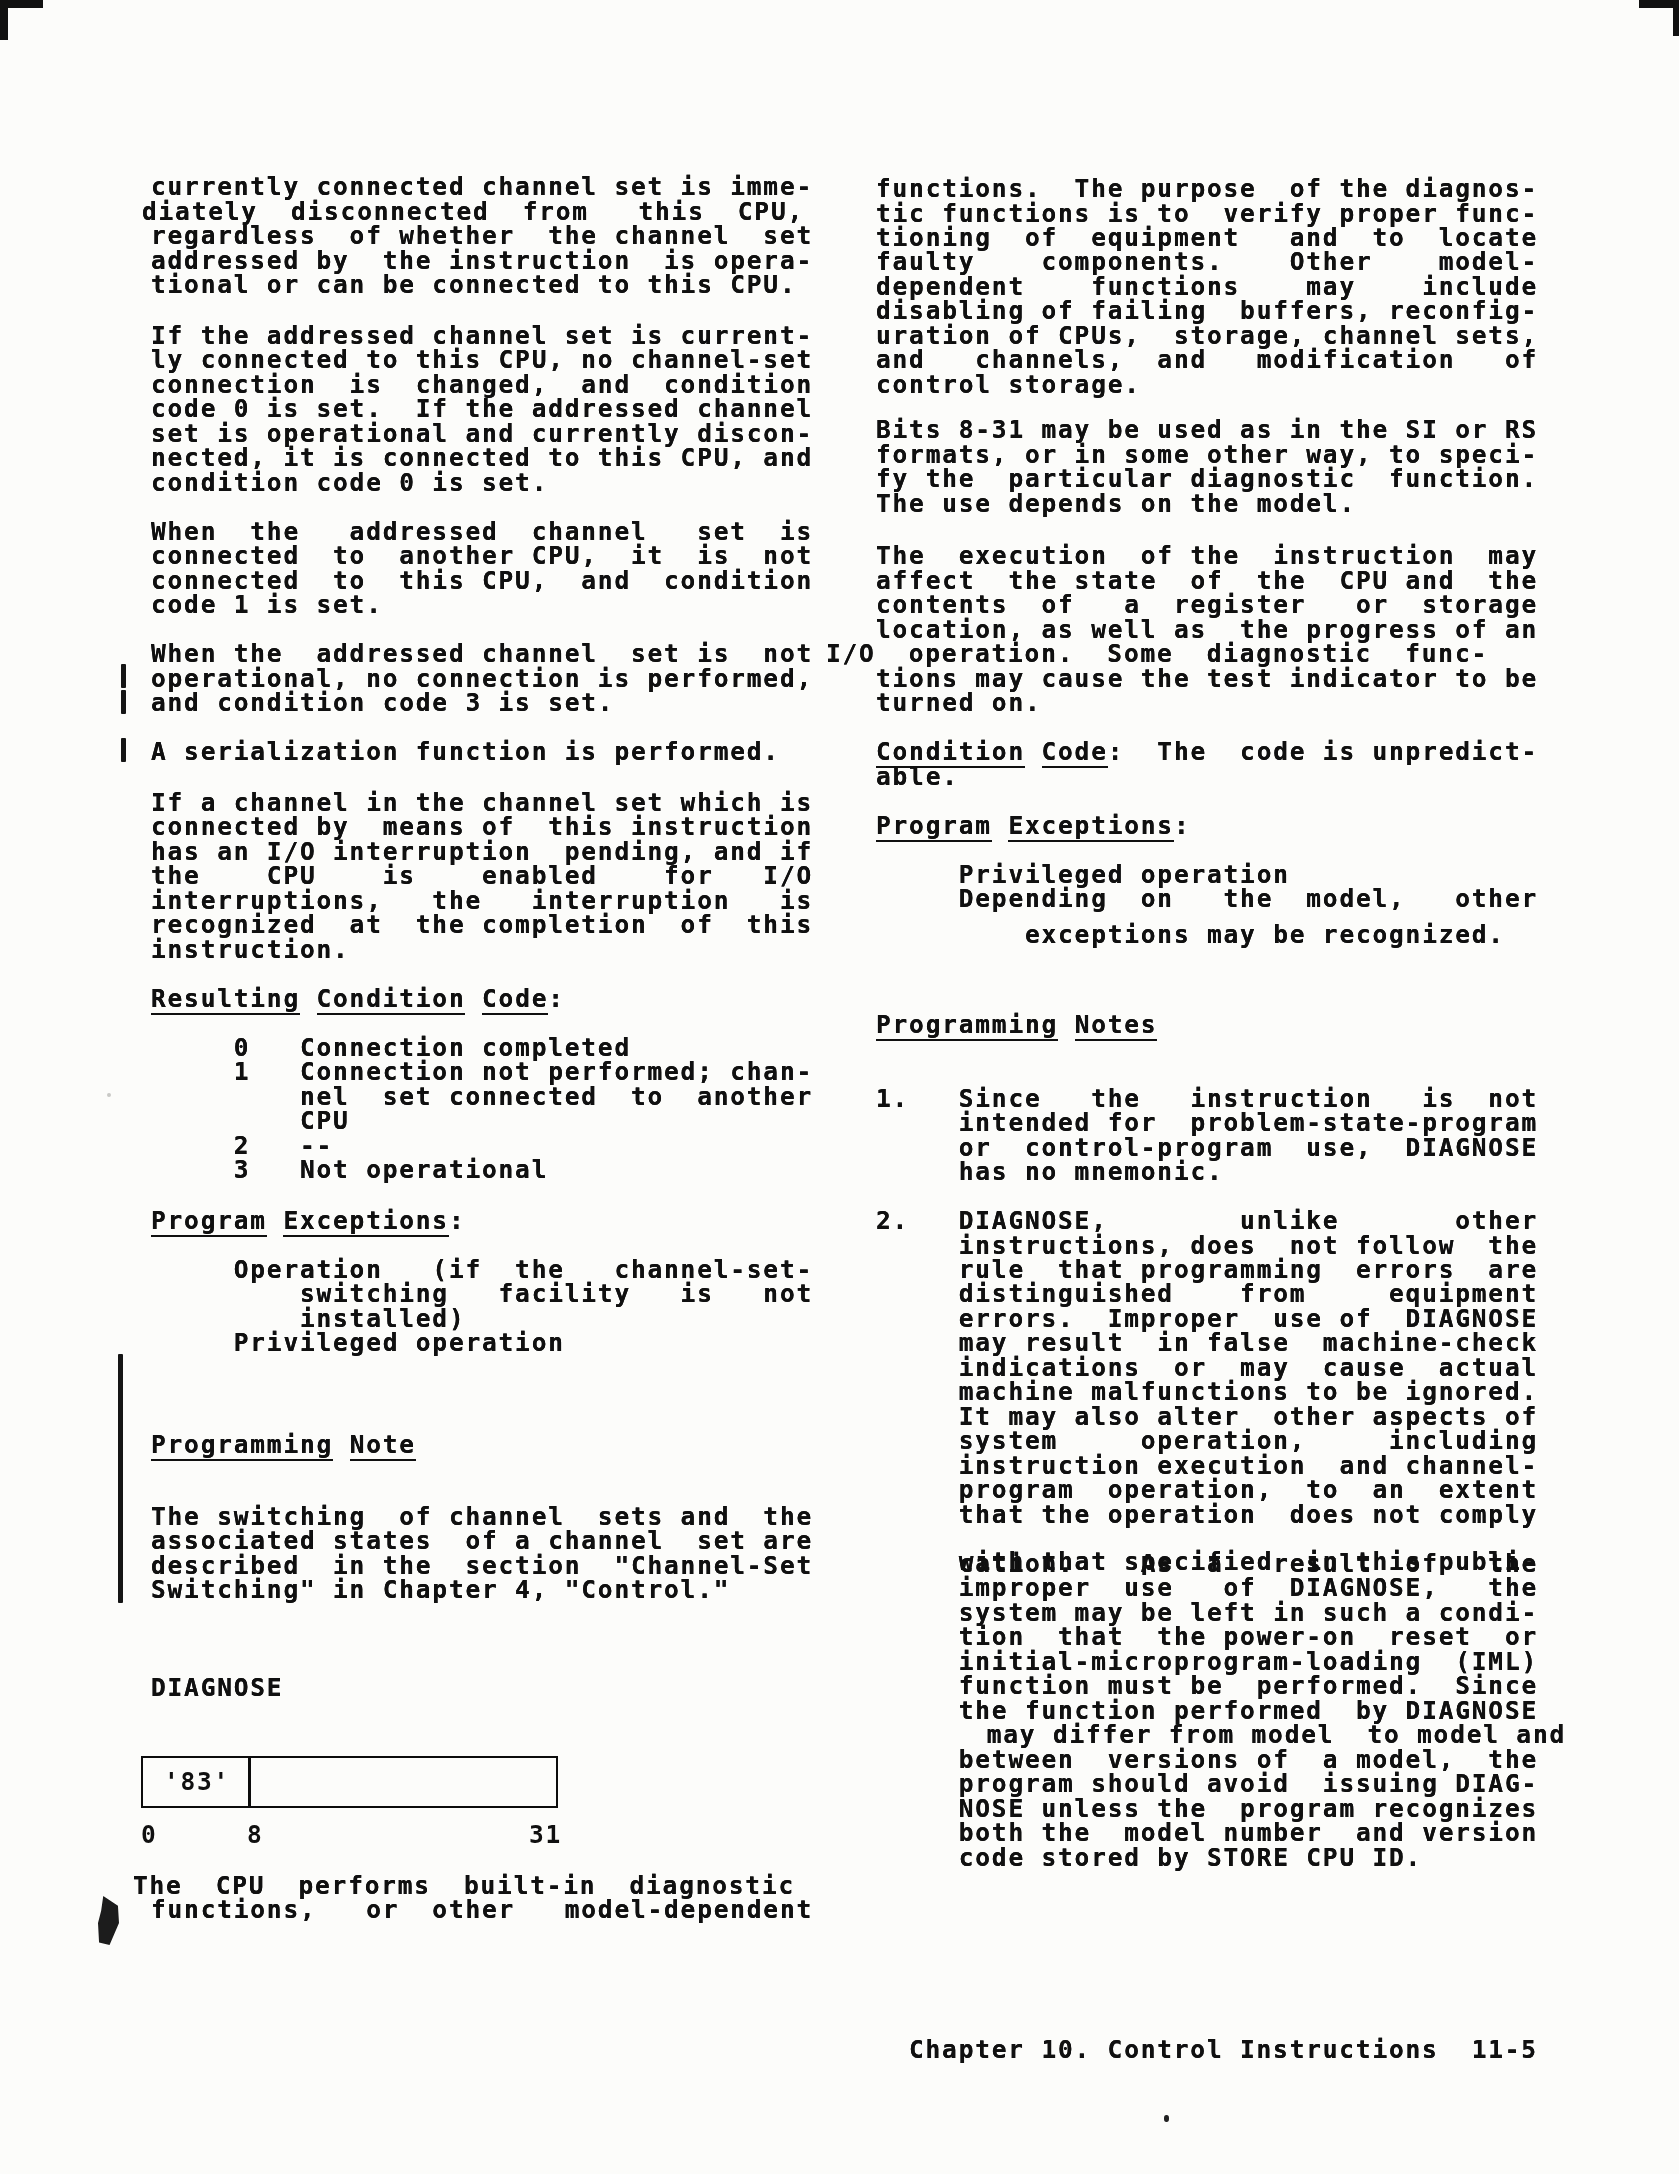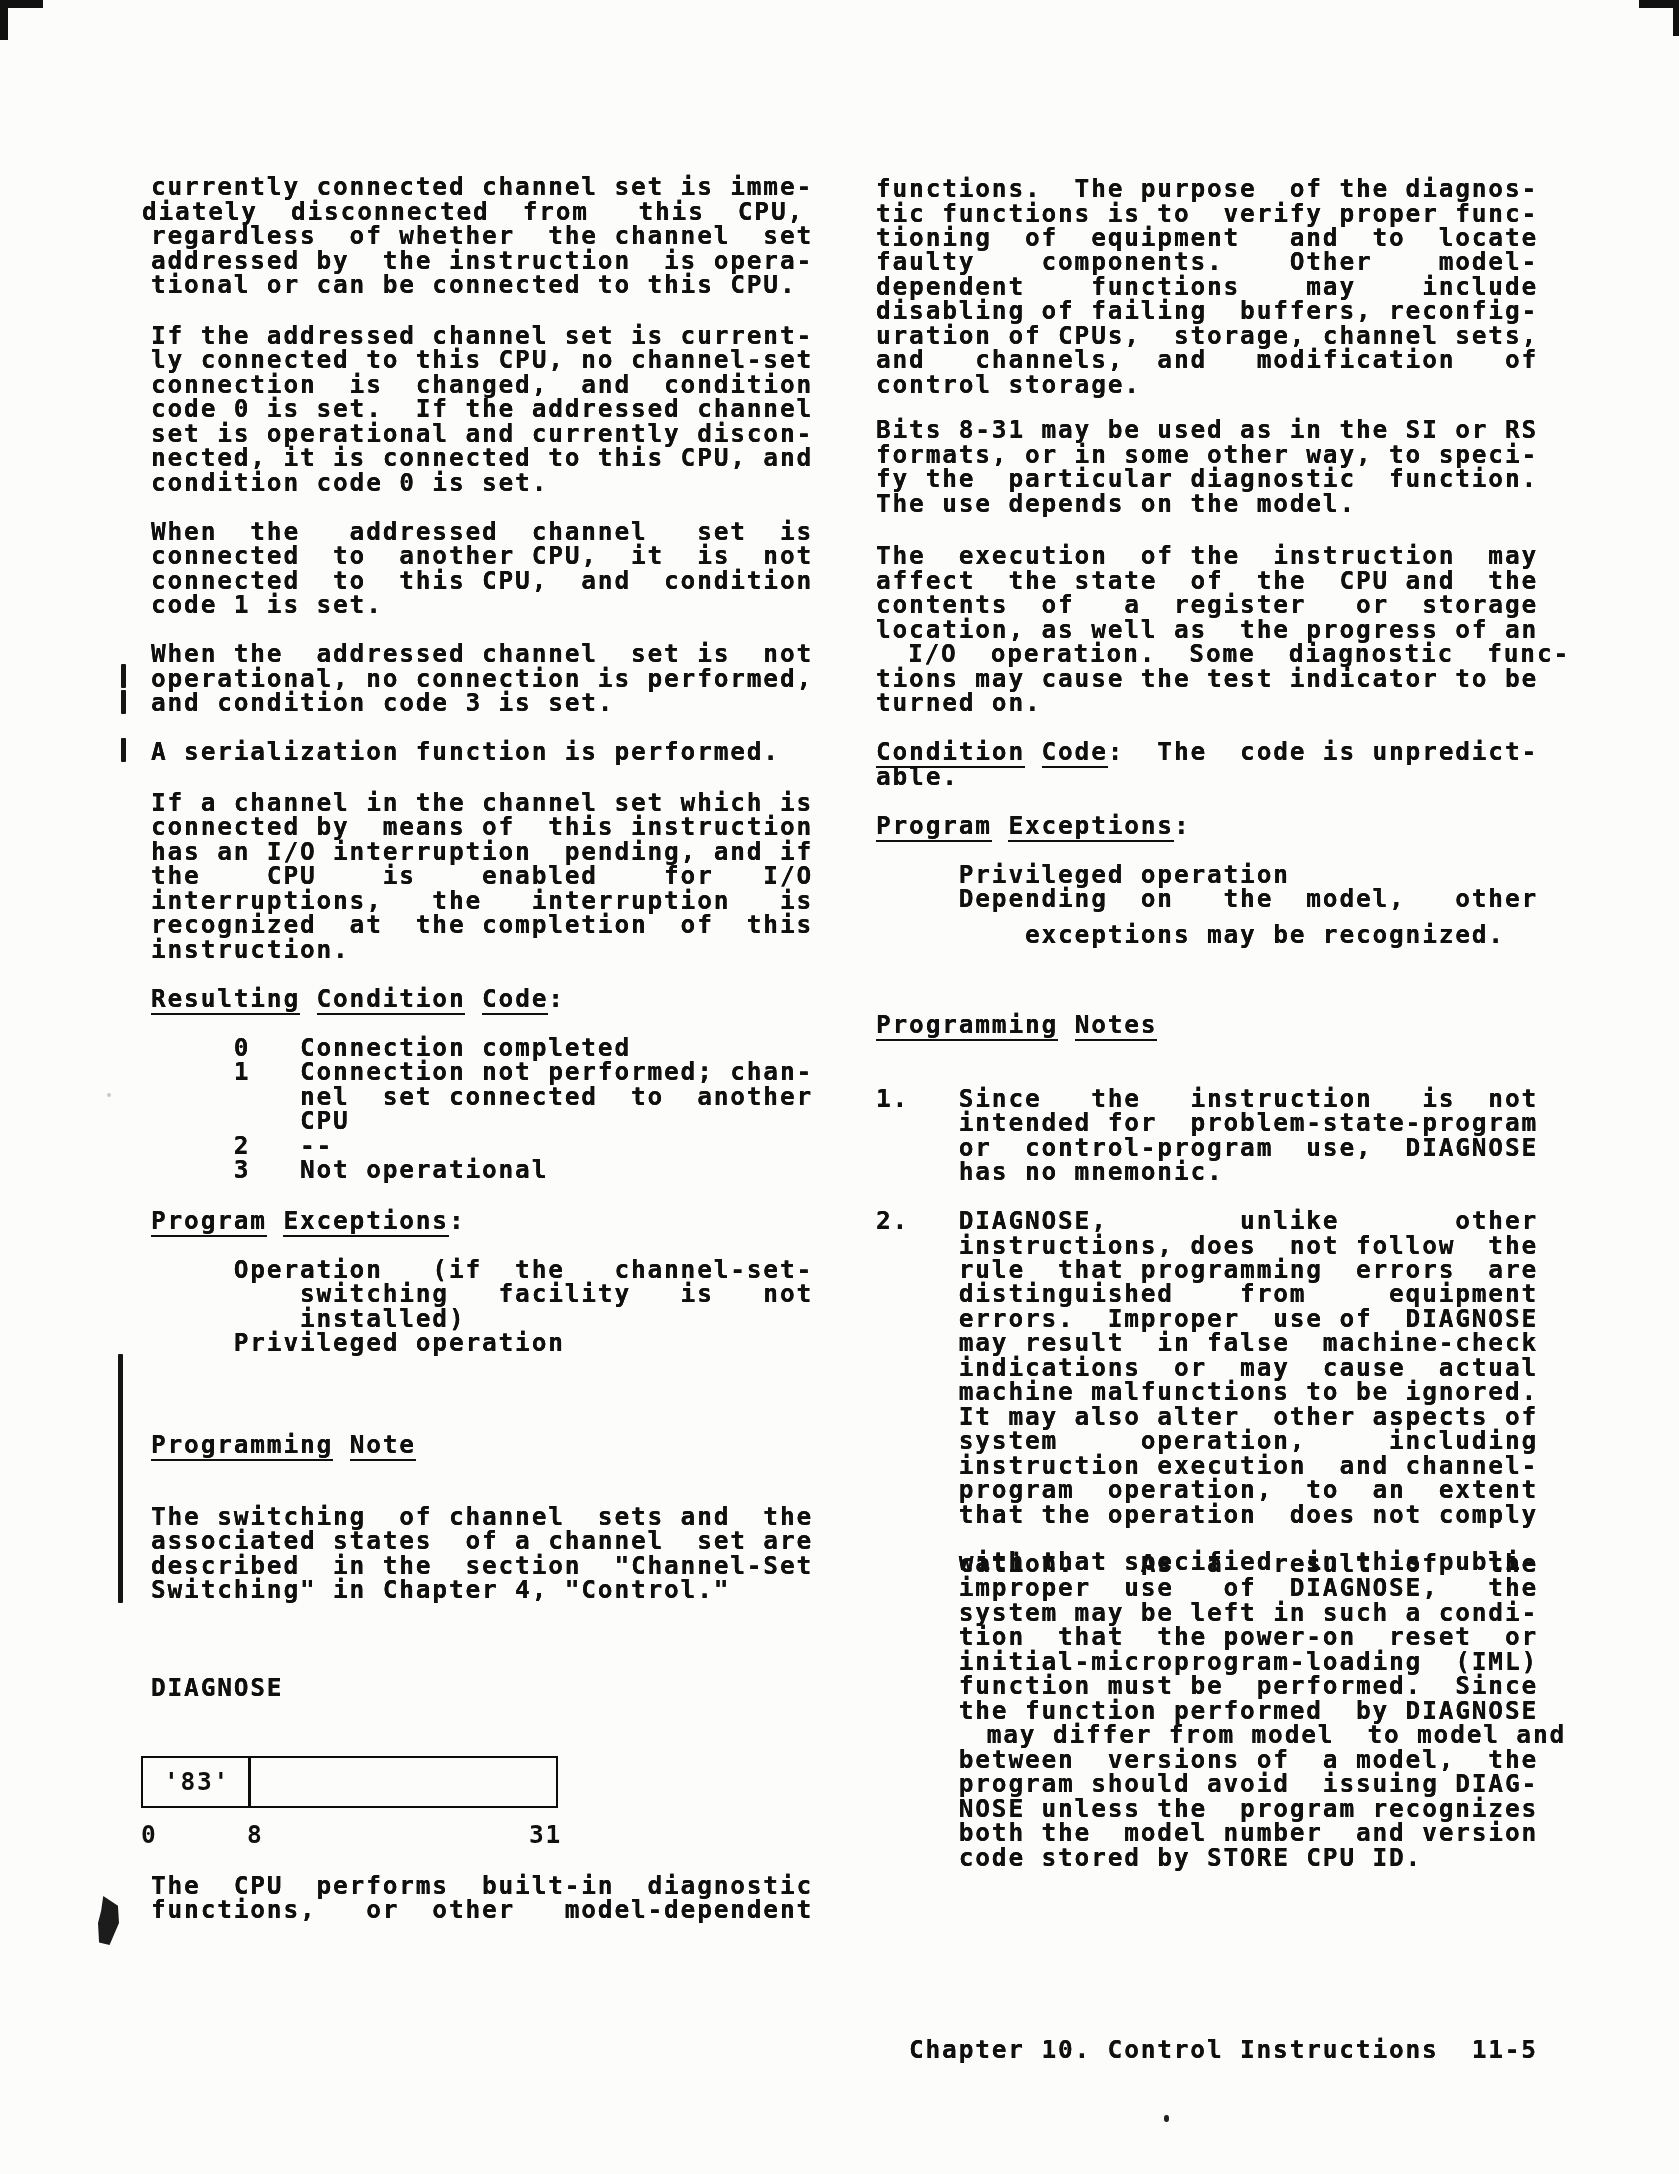--- a/index.html
+++ b/index.html
@@ -76,42 +76,42 @@
       <div class="line" style="left: 151px; top: 1258px;">     Operation   (if  the   channel-set-</div>
       <div class="line" style="left: 151px; top: 1282px;">         switching   facility   is   not</div>
       <div class="line" style="left: 151px; top: 1307px;">         installed)</div>
       <div class="line" style="left: 151px; top: 1331px;">     Privileged operation</div>
       <div class="line" style="left: 151px; top: 1433px;"><span class="u">Programming</span> <span class="u">Note</span></div>
       <div class="line" style="left: 151px; top: 1505px;">The switching  of channel  sets and  the</div>
       <div class="line" style="left: 151px; top: 1529px;">associated states  of a channel  set are</div>
       <div class="line" style="left: 151px; top: 1554px;">described  in the  section  "Channel-Set</div>
       <div class="line" style="left: 151px; top: 1578px;">Switching" in Chapter 4, "Control."</div>
       <div class="line" style="left: 151px; top: 1676px;">DIAGNOSE</div>
-      <div class="line" style="left: 151px; top: 1874px;">The  CPU  performs  built-in  diagnostic</div>
+      <div class="line" style="left: 133px; top: 1874px;">The  CPU  performs  built-in  diagnostic</div>
       <div class="line" style="left: 151px; top: 1898px;">functions,   or  other   model-dependent</div>
     </div>
   <div>
       <div class="line" style="left: 876px; top: 177px;">functions.  The purpose  of the diagnos-</div>
       <div class="line" style="left: 876px; top: 202px;">tic functions is to  verify proper func-</div>
       <div class="line" style="left: 876px; top: 226px;">tioning  of  equipment   and  to  locate</div>
       <div class="line" style="left: 876px; top: 250px;">faulty    components.    Other    model-</div>
       <div class="line" style="left: 876px; top: 275px;">dependent    functions    may    include</div>
       <div class="line" style="left: 876px; top: 299px;">disabling of failing  buffers, reconfig-</div>
       <div class="line" style="left: 876px; top: 324px;">uration of CPUs,  storage, channel sets,</div>
       <div class="line" style="left: 876px; top: 348px;">and   channels,  and   modification   of</div>
       <div class="line" style="left: 876px; top: 373px;">control storage.</div>
       <div class="line" style="left: 876px; top: 418px;">Bits 8-31 may be used as in the SI or RS</div>
       <div class="line" style="left: 876px; top: 443px;">formats, or in some other way, to speci-</div>
       <div class="line" style="left: 876px; top: 467px;">fy the  particular diagnostic  function.</div>
       <div class="line" style="left: 876px; top: 492px;">The use depends on the model.</div>
       <div class="line" style="left: 876px; top: 544px;">The  execution  of the  instruction  may</div>
       <div class="line" style="left: 876px; top: 569px;">affect  the state  of  the  CPU and  the</div>
       <div class="line" style="left: 876px; top: 593px;">contents  of   a  register   or  storage</div>
       <div class="line" style="left: 876px; top: 618px;">location, as well as  the progress of an</div>
-      <div class="line" style="left: 908px; top: 642px;">I/O  operation.  Some  diagnostic  func-</div>
+      <div class="line" style="left: 826px; top: 642px;">I/O  operation.  Some  diagnostic  func-</div>
       <div class="line" style="left: 876px; top: 667px;">tions may cause the test indicator to be</div>
       <div class="line" style="left: 876px; top: 691px;">turned on.</div>
       <div class="line" style="left: 876px; top: 740px;"><span class="u">Condition</span> <span class="u">Code</span>:  The  code is unpredict-</div>
       <div class="line" style="left: 876px; top: 765px;">able.</div>
       <div class="line" style="left: 876px; top: 814px;"><span class="u">Program</span> <span class="u">Exceptions</span>:</div>
       <div class="line" style="left: 876px; top: 863px;">     Privileged operation</div>
       <div class="line" style="left: 876px; top: 887px;">     Depending  on   the  model,   other</div>
       <div class="line" style="left: 876px; top: 923px;">         exceptions may be recognized.</div>
       <div class="line" style="left: 876px; top: 1013px;"><span class="u">Programming</span> <span class="u">Notes</span></div>
       <div class="line" style="left: 876px; top: 1087px;">1.   Since   the   instruction   is  not</div>

